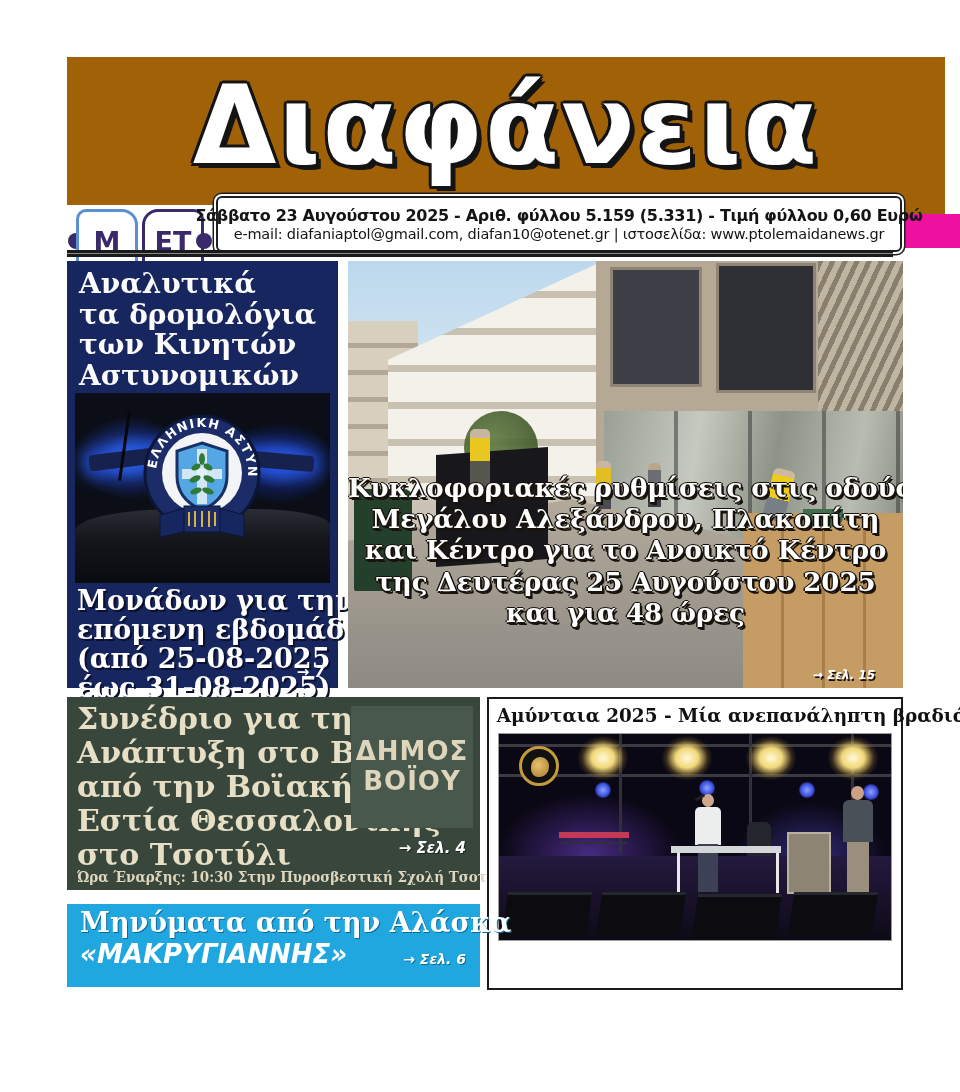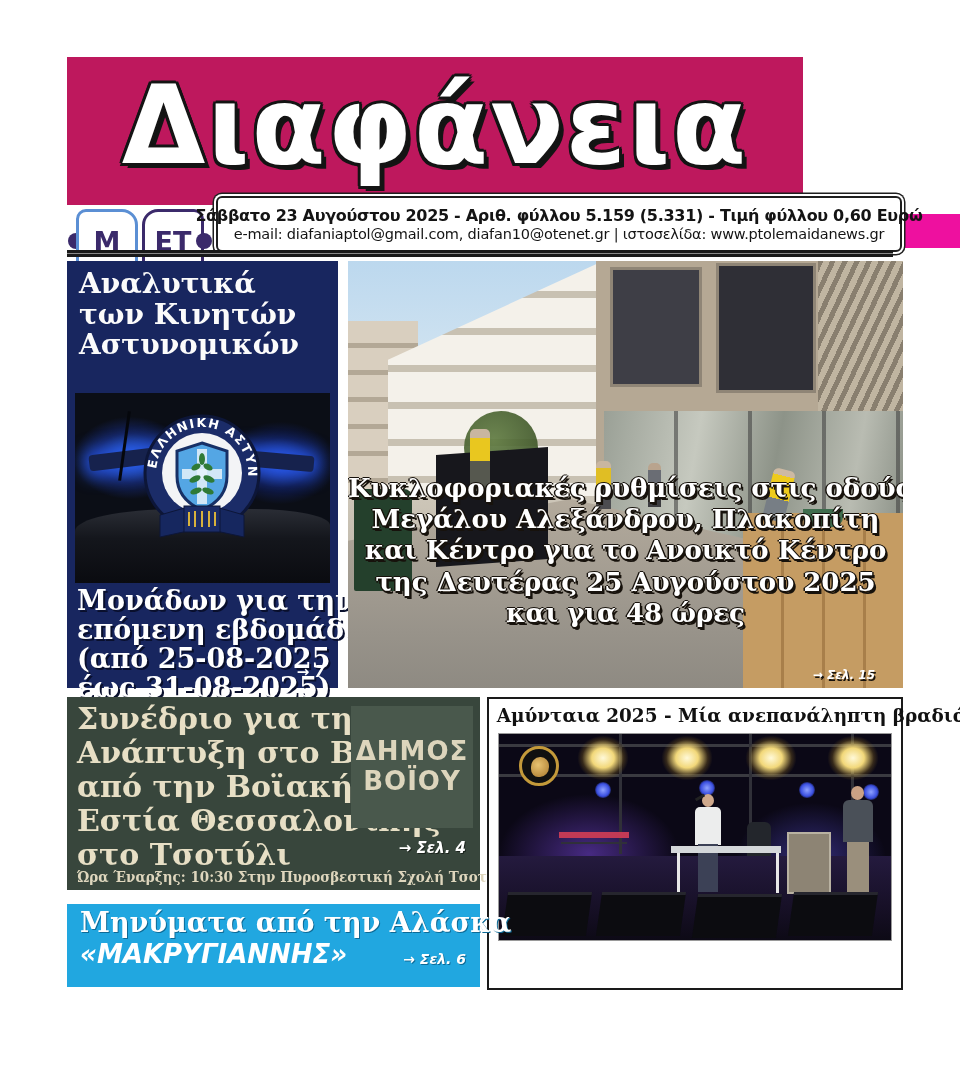--- a/index.html
+++ b/index.html
@@ -1,21 +1,21 @@
 <!DOCTYPE html>
 <html><head>
 <meta charset="utf-8">
 <style>
   * { margin:0; padding:0; box-sizing:border-box; }
   html,body { background:#ffffff; }
   body { font-family:"DejaVu Sans", sans-serif; }
   #page { position:relative; width:960px; height:1092px; background:#ffffff; overflow:hidden; }
 
   
-  #masthead { position:absolute; left:67px; top:57px; width:736px; height:157px; background:#be185d; }
+  #masthead { position:absolute; left:67px; top:57px; width:878px; height:157px; background:#a16207; }
   #paper-title {
     position:absolute; left:0; right:0; top:-4px; text-align:center;
     font-family:"DejaVu Sans", sans-serif; font-weight:bold; font-size:108px; line-height:1.35;
     color:#ffffff; letter-spacing:2px;
     text-shadow:3px 0 0 #141414,-3px 0 0 #141414,0 3px 0 #141414,0 -3px 0 #141414,
                 2.5px 2.5px 0 #141414,-2.5px 2.5px 0 #141414,2.5px -2.5px 0 #141414,-2.5px -2.5px 0 #141414,
                 5px 5px 0 #141414;
     white-space:nowrap;
   }
   #subtitle-strip {
@@ -204,20 +204,21 @@
   <div id="issue-box">
     <div id="issue-line">Σάββατο 23 Αυγούστου 2025 - Αριθ. φύλλου 5.159 (5.331) - Τιμή φύλλου 0,60 Ευρώ</div>
     <div id="contact-line">e-mail: diafaniaptol@gmail.com, diafan10@otenet.gr | ιστοσελίδα: www.ptolemaidanews.gr</div>
   </div>
 
   <div id="top-rule"></div>
 
   <div id="police-box">
     <div class="police-head">
       <div class="ln">Αναλυτικά</div>
+      <div class="ln">τα δρομολόγια</div>
       <div class="ln">των Κινητών</div>
       <div class="ln">Αστυνομικών</div>
     </div>
     <div id="police-photo">
       <div class="glow-l"></div>
       <div class="glow-r"></div>
       <div class="lightbar lb-l"></div>
       <div class="lightbar lb-r"></div>
       <div class="antenna"></div>
       <div class="car-body"></div>

